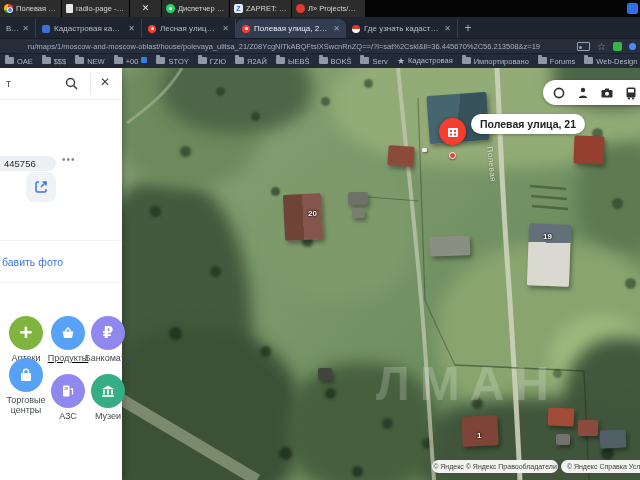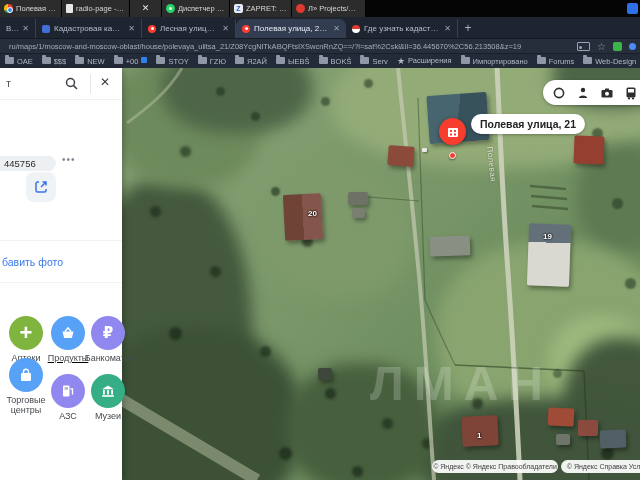--- a/index.html
+++ b/index.html
@@ -30,21 +30,21 @@
   .tab.active { background:#323d52; border-radius:7px 7px 0 0; border-right:none; }
   .tab.active .t { color:#e8ecf3; }
   .fav-blue { width:8px; height:8px; border-radius:2px; background:#3f6fd8; }
   .fav-pin { width:8px; height:8px; border-radius:50%; background:#ff3b30; position:relative; }
   .fav-pin::after { content:""; position:absolute; left:2.5px; top:2.5px; width:3px; height:3px; border-radius:50%; background:#fff; }
   .fav-wr { width:8px; height:8px; border-radius:50%; background:#fff; border-top:4px solid #e03a2f; }
   .newtab { width:20px; height:19px; color:#aab2bf; font-size:12px; text-align:center; line-height:18px; }
 
   
   .urlrow { position:absolute; left:0; top:38px; width:640px; height:15px; background:#262d3b; border-top:1px solid #141924; display:flex; align-items:center; }
-  .url { font-size:7.5px; color:#a6aebb; white-space:nowrap; overflow:hidden; padding-left:9px; width:540px; }
+  .url { font-size:7.5px; color:#a6aebb; white-space:nowrap; overflow:hidden; padding-left:9px; width:540px;text-align:right; }
   .urlrow .right { position:absolute; right:4px; top:0; height:15px; display:flex; align-items:center; gap:7px; }
   .cast-ic { width:13px; height:9px; border:1px solid #9aa3b2; border-radius:1px; position:relative; }
   .cast-ic::after{ content:""; position:absolute; left:1px; bottom:1px; width:3px; height:3px; border-radius:50%; background:#9aa3b2; }
   .star-ic { color:#9aa3b2; font-size:10px; line-height:15px; }
   .ext-g { width:9px; height:9px; border-radius:2px; background:#3ab54a; }
   .ext-b { width:7px; height:7px; border-radius:50%; background:#4b8bf5; }
 
   
   .bookmarks { position:absolute; left:0; top:53px; width:640px; height:15px; background:#242b38; border-top:1px solid #1a2029; display:flex; align-items:center; gap:9px; padding:0 5px; overflow:hidden; }
   .bm { display:flex; align-items:flex-start; gap:3px; white-space:nowrap; }
@@ -101,21 +101,21 @@
   .h-c1 { left:426px; top:340px; width:26px; height:18px; background:#a04a38; transform:rotate(3deg); }
   .h-c2 { left:456px; top:352px; width:20px; height:16px; background:#8a4a3e; }
   .h-c3 { left:478px; top:362px; width:26px; height:18px; background:#515f66; transform:rotate(-2deg); }
   .h-c4 { left:434px; top:366px; width:14px; height:11px; background:#70756b; }
   .h-hut { left:196px; top:300px; width:14px; height:12px; background:#3f473c; }
   .speck { position:absolute; left:300px; top:80px; width:5px; height:4px; background:#e9e9e9; border-radius:1px; box-shadow:1px 1px 2px rgba(0,0,0,.4); }
   .hnum { position:absolute; font-size:8px; font-weight:bold; color:#fff; text-shadow:0 0 2px #000,0 0 2px #000; }
   .n20 { left:176px; top:141px;padding-left:10px; } .n18 { left:421px; top:164px; } .n1 { left:355px; top:363px; }
   .roadlbl { position:absolute; left:372px; top:78px; font-size:8px; color:#f2f2ea; opacity:.8; letter-spacing:.5px;
              text-shadow:0 0 2px rgba(55,65,45,.9); transform:rotate(84deg); transform-origin:left top; }
-  .wmark { position:absolute; left:248px; top:288px; font-size:48px; font-weight:bold; letter-spacing:10px;
+  .wmark { position:absolute; left:254px; top:288px; font-size:48px; font-weight:bold; letter-spacing:10px;
            color:rgba(240,245,235,.22); white-space:nowrap; }
   .pin { position:absolute; left:317px; top:50px; width:27px; height:27px; border-radius:50%; background:#f63d2e;
          box-shadow:0 1px 4px rgba(0,0,0,.4); display:flex; align-items:center; justify-content:center; }
   .pindot { position:absolute; left:327px; top:84px; width:7px; height:7px; border-radius:50%; background:#f63d2e;
             border:1.5px solid #fff; box-shadow:0 1px 2px rgba(0,0,0,.4); }
   .pinlabel { position:absolute; left:349px; top:46px; background:#fff; border-radius:10px; padding:4px 9px;
               font-size:10.5px; font-weight:bold; color:#222; box-shadow:0 1px 3px rgba(0,0,0,.3); white-space:nowrap; }
   .ctrl { position:absolute; left:421px; top:12px; width:110px; height:25px; background:#fff; border-radius:13px;
           box-shadow:0 1px 3px rgba(0,0,0,.3); display:flex; align-items:center; gap:10px; padding:0 9px; }
   .attr { position:absolute; height:13px; background:rgba(255,255,255,.93); border-radius:7px; font-size:7px;
@@ -255,21 +255,21 @@
     <span class="bm">
         <span class="folder-ic"></span>
         <span class="lbl">BOKŠ</span>
       </span>
     <span class="bm">
         <span class="folder-ic"></span>
         <span class="lbl">Serv</span>
       </span>
     <span class="bm">
         <span class="bm-star">★</span>
-        <span class="lbl">Расширения</span>
+        <span class="lbl">Кадастровая</span>
       </span>
     <span class="bm">
         <span class="folder-ic"></span>
         <span class="lbl">Импортировано</span>
       </span>
     <span class="bm">
         <span class="folder-ic"></span>
         <span class="lbl">Forums</span>
       </span>
     <span class="bm">

